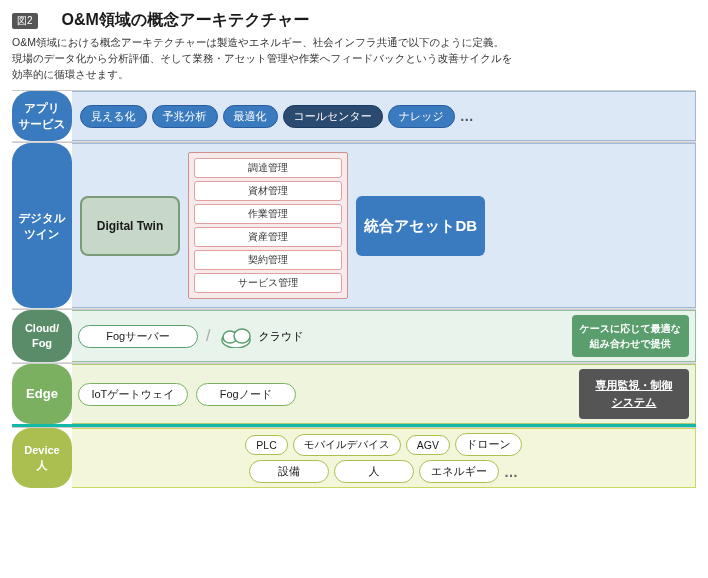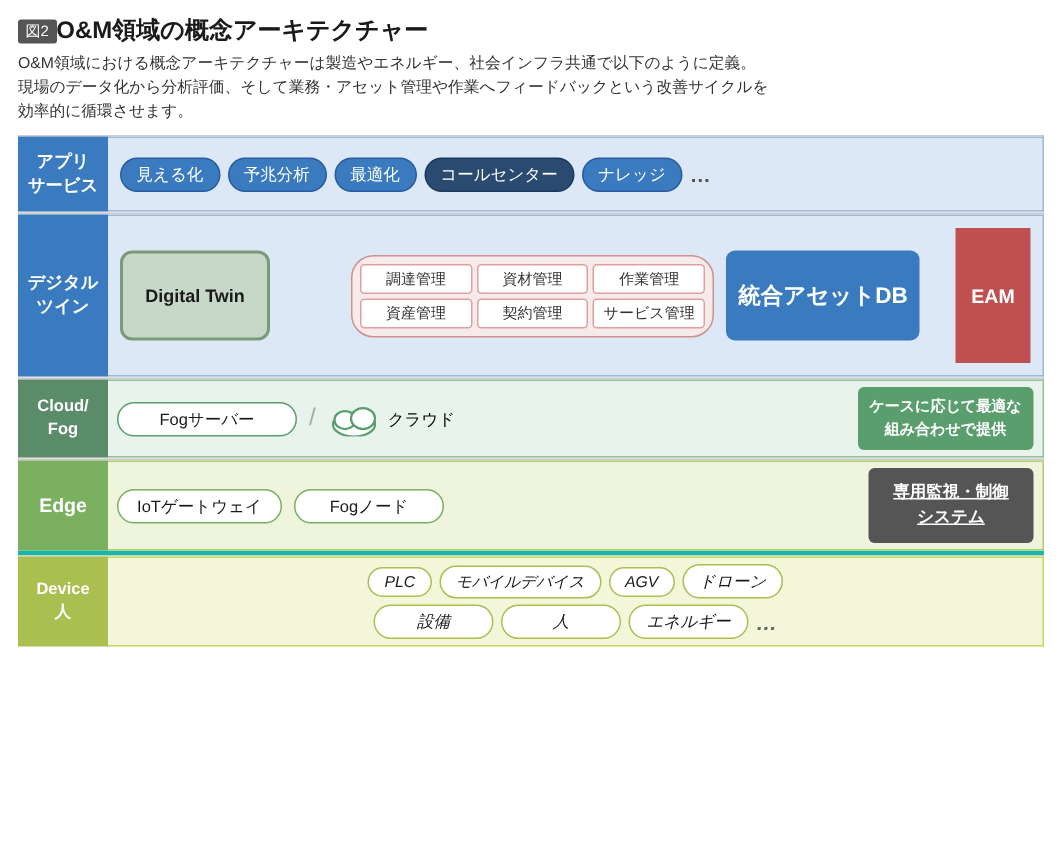--- a/index.html
+++ b/index.html
@@ -17,21 +17,21 @@
       height: 578px;
       padding: 10px 12px 6px 12px;
       display: flex;
       flex-direction: column;
     }
 
     
     .header {
       display: flex;
       align-items: center;
-      gap: 0;
+      gap: 24px;
       margin-bottom: 4px;
     }
     .fig-badge {
       background: #555;
       color: #fff;
       font-size: 10px;
       padding: 1px 5px;
       border-radius: 2px;
     }
     .header-title {
@@ -59,20 +59,21 @@
       width: 60px;
       min-width: 60px;
       display: flex;
       align-items: center;
       justify-content: center;
       font-weight: bold;
       font-size: 11.5px;
       color: #fff;
       text-align: center;
       line-height: 1.4;
+      border-radius: 19px;
     }
 
     .row-app .row-label { background: #3a7abf; }
     .row-digital .row-label { background: #3a7abf; }
     .row-cloud .row-label { background: #5a9e6e; }
     .row-edge .row-label { background: #7bbf5a; }
     .row-device .row-label { background: #b5c95a; text-align: center; }
 
     .row-content {
       flex: 1;
@@ -328,34 +329,33 @@
     <div class="row row-digital" style="min-height:100px; position:relative;">
       <div class="row-label" style="background:#3a7abf;">
         デジタル<br>ツイン
       </div>
       <div class="row-content" style="background:#dce8f5; border:1px solid #a0b8d8; border-left:none; align-items:center; gap:8px; padding:8px;">
 
         <div class="digital-twin-box">
           <span>Digital Twin</span>
         </div>
 
-        <div style="background:#f7eaea; border:1.5px solid #d09090; border-radius:15px; padding:5px; display:grid; grid-template-columns:1fr 1fr 1fr; gap:3px; min-width:160px;margin-left:46px;">
+        <div style="background:#f7eaea; border:1.5px solid #d09090; border-radius:2px; padding:5px; display:grid; grid-template-columns:1fr; gap:3px; min-width:160px;">
           <div class="mgmt-item">調達管理</div>
           <div class="mgmt-item">資材管理</div>
           <div class="mgmt-item">作業管理</div>
           <div class="mgmt-item">資産管理</div>
           <div class="mgmt-item">契約管理</div>
           <div class="mgmt-item">サービス管理</div>
         </div>
 
         <div class="asset-db">統合アセットDB</div>
 
         <div class="spacer"></div>
 
-        <div class="eam-block">EAM</div>
       </div>
     </div>
 
     <div class="row row-cloud" style="min-height:52px;">
       <div class="row-label" style="background:#5a8c6a; font-size:11px;">
         Cloud/<br>Fog
       </div>
       <div class="row-content" style="background:#e8f3ec; border:1px solid #90c0a0; border-left:none; align-items:center; gap:8px;">
 
         <div class="pill" style="border-color:#5a9e6e; min-width:120px; justify-content:center;">Fogサーバー</div>
@@ -390,21 +390,21 @@
         <div class="right-special" style="background:#555; font-size:11px; line-height:1.6; min-height:50px;">
           専用監視・制御<br>システム
         </div>
       </div>
     </div>
 
     <div class="row row-device" style="min-height:52px;">
       <div class="row-label" style="background:#aabf50; color:#fff; font-size:11px;">
         Device<br>人
       </div>
-      <div class="row-content" style="background:#f3f6d8; border:1px solid #c8d860; border-left:none; flex-direction:column; gap:4px; padding:4px 16px;font-style:italic;">
+      <div class="row-content" style="background:#f3f6d8; border:1px solid #c8d860; border-left:none; flex-direction:column; gap:4px; padding:4px 16px;">
 
         <div style="display:flex; gap:5px; align-items:center;">
           <div class="pill" style="border-color:#aabf50; font-size:10.5px;">PLC</div>
           <div class="pill" style="border-color:#aabf50; font-size:10.5px;">モバイルデバイス</div>
           <div class="pill" style="border-color:#aabf50; font-size:10.5px;">AGV</div>
           <div class="pill" style="border-color:#aabf50; font-size:11px;">ドローン</div>
         </div>
 
         <div style="display:flex; gap:5px; align-items:center;">
           <div class="pill" style="border-color:#aabf50; min-width:80px; justify-content:center;">設備</div>

